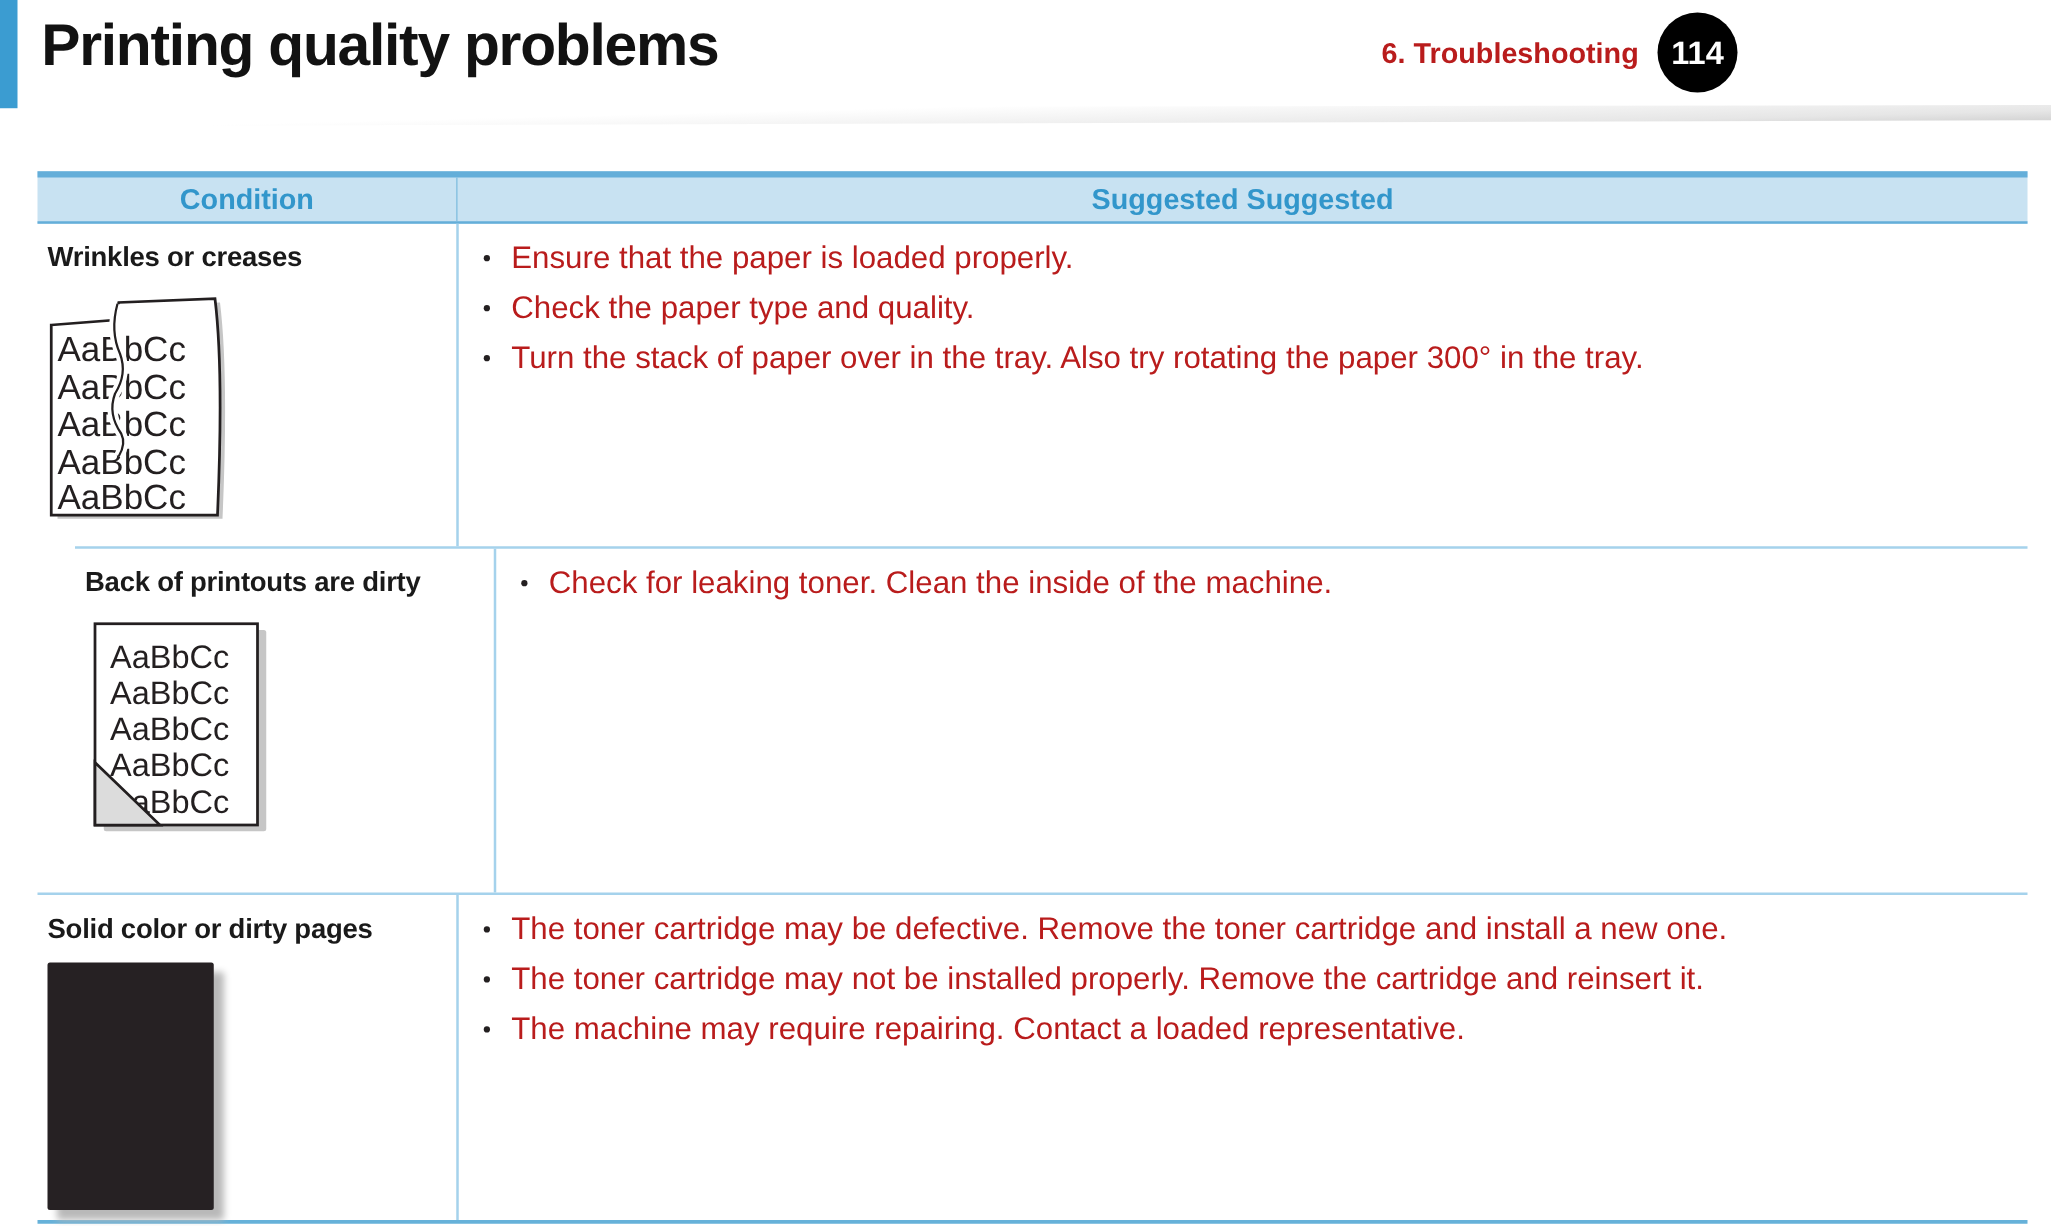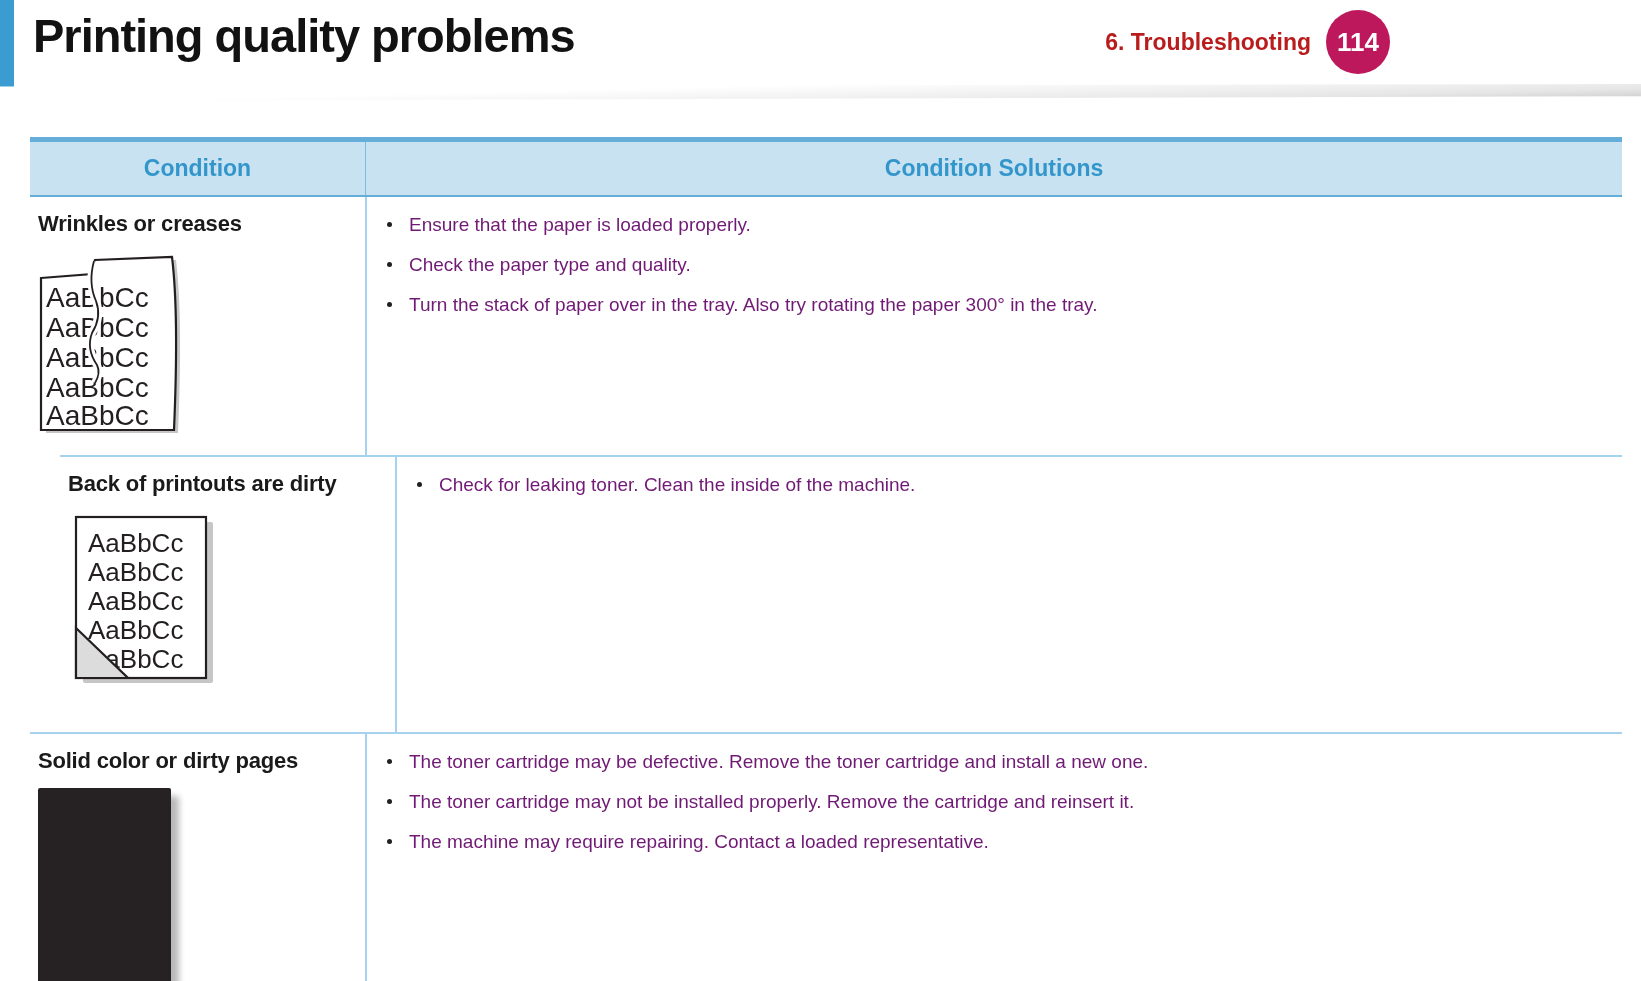--- a/index.html
+++ b/index.html
@@ -10,50 +10,50 @@
   .header { position: absolute; top: 0; left: 0; width: 1396px; height: 90px; background: #ffffff; }
   .accent-bar { position: absolute; top: 0; left: 0; width: 14px; height: 91px; background: #3b9cd1; }
   .page-title {
     position: absolute; left: 33px; top: 8px;
     font-size: 47px; font-weight: 800; letter-spacing: -1px; color: #121212;
     font-family: "Liberation Sans", sans-serif;
   }
   .header-right { position: absolute; top: 0; right: 6px; height: 84px; display: flex; align-items: center; gap: 15px; }
   .chapter-label { font-size: 23px; font-weight: 700; color: #b91c1c; white-space: nowrap; }
   .page-badge {
-    width: 64px; height: 64px; border-radius: 50%; background: #be185d;
+    width: 64px; height: 64px; border-radius: 50%; background: #000000;
     color: #ffffff; font-size: 26px; font-weight: 700;
     display: flex; align-items: center; justify-content: center;
   }
   .header-shadow {
     position: absolute; top: 84px; left: 0; width: 1641px; height: 17px;
     background: linear-gradient(178.6deg, #ffffff 35%, #e6e6e6 78%, #c9c9c9 100%);
     clip-path: polygon(0 15%, 100% 0, 100% 72%, 0 100%);
   }
 
   
   .ts-table { position: absolute; left: 30px; top: 137px; width: 1592px; }
   .thead {
-    display: grid; grid-template-columns: 335px 1fr; height: 60px;
+    display: grid; grid-template-columns: 335px 1fr; height: 42px;
     background: #c8e2f2; border-top: 5px solid #64aed9; border-bottom: 2px solid #64aed9;
   }
   .th {
     display: flex; align-items: center; justify-content: center;
     font-size: 23px; font-weight: 700; color: #3296cb;
   }
   .th-sol { border-left: 1px solid #7cbcde; }
   .trow { display: grid; grid-template-columns: 335px 1fr; }
   .trow + .trow { border-top: 2px solid #a5d2ec; }
   .trow:last-child { border-bottom: 3px solid #66b1d9; }
   .td-cond { padding: 14px 6px 8px 8px; }
   .td-sol { border-left: 2px solid #a5d2ec; padding: 14px 10px 10px 18px; }
   .condition-title { font-size: 22px; font-weight: 700; color: #1a1a1a; letter-spacing: -0.2px; }
 
   .bullet-list { list-style: none; }
-  .bullet-item { display: flex; font-size: 19px; line-height: 27px; margin-bottom: 13px; color: #701a75; }
+  .bullet-item { display: flex; font-size: 25px; line-height: 27px; margin-bottom: 13px; color: #b91c1c; }
   .bullet-dot { flex: 0 0 24px; position: relative; }
   .bullet-dot::before {
     content: ""; position: absolute; left: 2px; top: 11px;
     width: 5px; height: 5px; border-radius: 50%; background: #231f20;
   }
   .bullet-text { flex: 1; }
 
   .row-1 { min-height: 258px; }
   .row-2 { min-height: 277px; margin-left: 30px; }
   .row-3 { min-height: 256px; }
@@ -78,21 +78,21 @@
     <span class="chapter-label">6.  Troubleshooting</span>
     <span class="page-badge">114</span>
   </div>
 </div>
 <div class="header-shadow"></div>
 
 <div class="ts-table">
 
   <div class="thead">
     <div class="th th-cond">Condition</div>
-    <div class="th th-sol">Condition Solutions</div>
+    <div class="th th-sol">Suggested Suggested</div>
   </div>
 
   <div class="trow row-1">
     <div class="td-cond">
       <h2 class="condition-title">Wrinkles or creases</h2>
       <svg class="illus illus-wrinkle" width="148" height="182" viewBox="0 0 148 182" xmlns="http://www.w3.org/2000/svg">
         <path d="M8,28 L58,24 L61,10 L138,7 Q145,64 140,180 L8,180 Z" fill="#c6c6c6"></path>
         <path d="M3,25 L54,21 L57,7 L134,4 Q141,61 136,177 L3,177 Z" fill="#ffffff" stroke="#231f20" stroke-width="2.2"></path>
         <text x="8" y="54" font-size="28" fill="#231f20" font-family="Liberation Sans, sans-serif">AaBbCc</text>
         <text x="8" y="84" font-size="28" fill="#231f20" font-family="Liberation Sans, sans-serif">AaBbCc</text>

